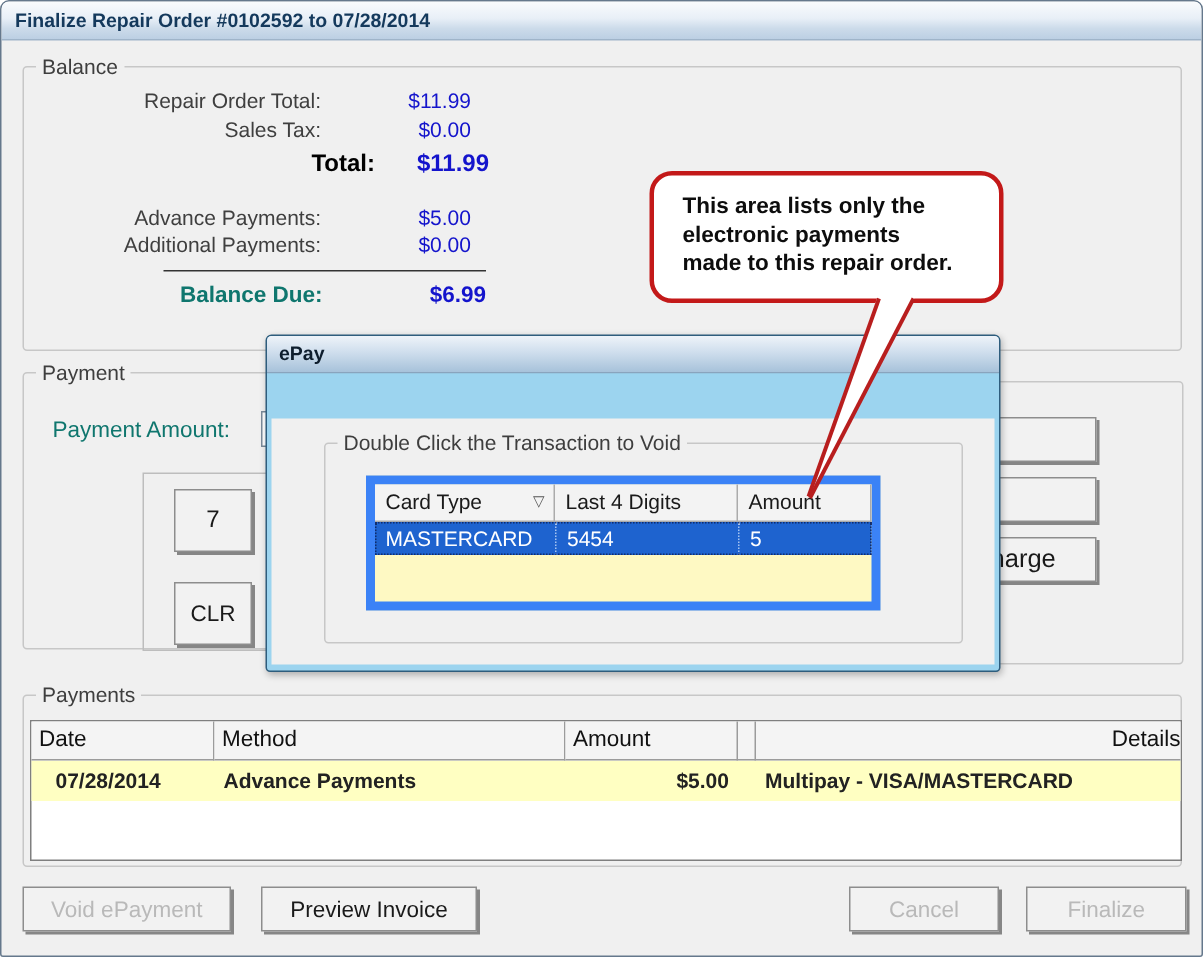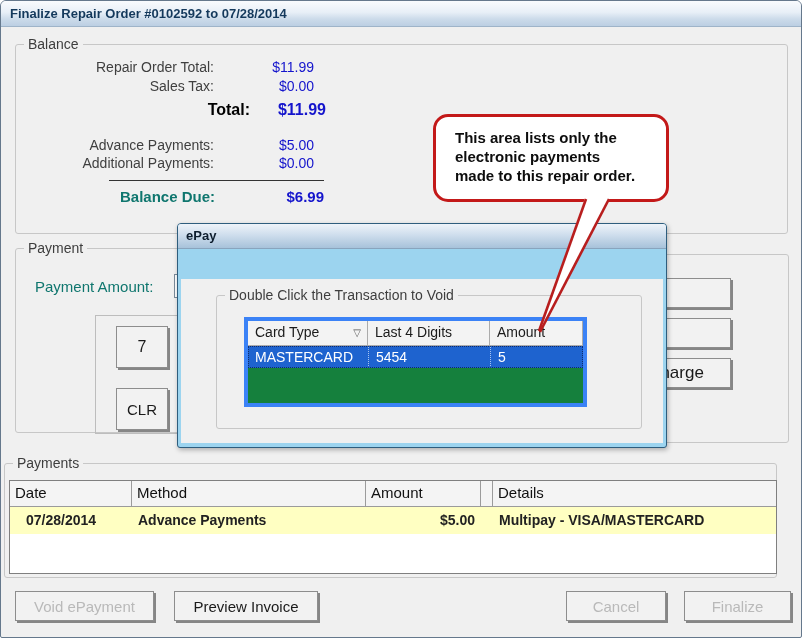--- a/index.html
+++ b/index.html
@@ -66,32 +66,32 @@
   #key-7  { position:absolute; left:20px; top:10px; width:52px; height:42px; font-size:16px; }
   #key-clr{ position:absolute; left:20px; top:72px; width:52px; height:42px; font-size:15px; }
 
   #right-group { left:632px; top:253px; width:156px; height:189px; }
   .right-btn { position:absolute; left:620px; width:110px; height:30px; font-size:17px; }
   #right-btn-1 { top:277px; }
   #right-btn-2 { top:317px; }
   #right-btn-charge { top:357px; }
 
   
-  #payments-group { left:3px; top:462px; width:773px; height:115px; }
+  #payments-group { left:14px; top:462px; width:773px; height:115px; }
   #payments-table {
     position:absolute; left:4px; top:16px; width:768px; height:94px;
     background:#fff; border:1px solid #7f7f7f;
   }
   .p-header { display:flex; height:26px; }
   .p-hcell {
     background:#f4f4f4; border-right:1px solid #9b9b9b; border-bottom:1px solid #9b9b9b;
     font-size:15px; line-height:24px; padding-left:5px; color:#111;
     overflow:hidden; white-space:nowrap;
   }
-  .p-hcell:last-child { border-right:none; }
+  .p-hcell:last-child { border-right:none;text-align:right; }
   .ph-date{ width:122px; } .ph-method{ width:234px; } .ph-amount{ width:115px; }
   .ph-gap{ width:12px; }  .ph-details{ flex:1; }
   .p-row { display:flex; height:27px; background:#ffffc2; font-weight:bold; font-size:14px; line-height:27px; }
   .p-cell { overflow:hidden; white-space:nowrap; }
   .pc-date{ width:122px; padding-left:16px; } .pc-method{ width:234px; padding-left:6px; }
   .pc-amount{ width:115px; text-align:right; padding-right:6px; }
   .pc-gap{ width:12px; } .pc-details{ flex:1; padding-left:6px; }
 
   
   .footer-btn { position:absolute; top:590px; height:30px; font-size:15px; }
@@ -115,21 +115,21 @@
     font-weight:bold; font-size:13px; color:#0e1e2e; line-height:24px; padding-left:8px;
   }
   .epay-client {
     position:absolute; left:3px; right:3px; top:25px; bottom:4px;
     background:#f0f0f0; overflow:hidden;margin-top:30px;
   }
   #epay-groupbox { position:absolute; left:35px; top:16px; width:426px; height:134px;
     border:1px solid #c7c7c7; border-radius:3px; }
   #epay-grid {
     position:absolute; left:63px; top:38px; width:343px; height:90px;
-    background:#15803d; border:4px solid #3b82f6;
+    background:#fef9c3; border:6px solid #3b82f6;
   }
   .g-header { display:flex; height:25px; }
   .g-hcell {
     background:#f3f3f3; border-right:1px solid #ababab; border-bottom:1px solid #ababab;
     font-size:14px; line-height:23px; padding-left:7px; color:#1a1a1a;
     overflow:hidden; white-space:nowrap; position:relative;
   }
   .gh-card{ width:120px; } .gh-last4{ width:122px; } .gh-amount{ flex:1; }
   .sort-glyph { position:absolute; right:6px; top:5px; font-size:10px; color:#555; line-height:14px; }
   .g-row {

